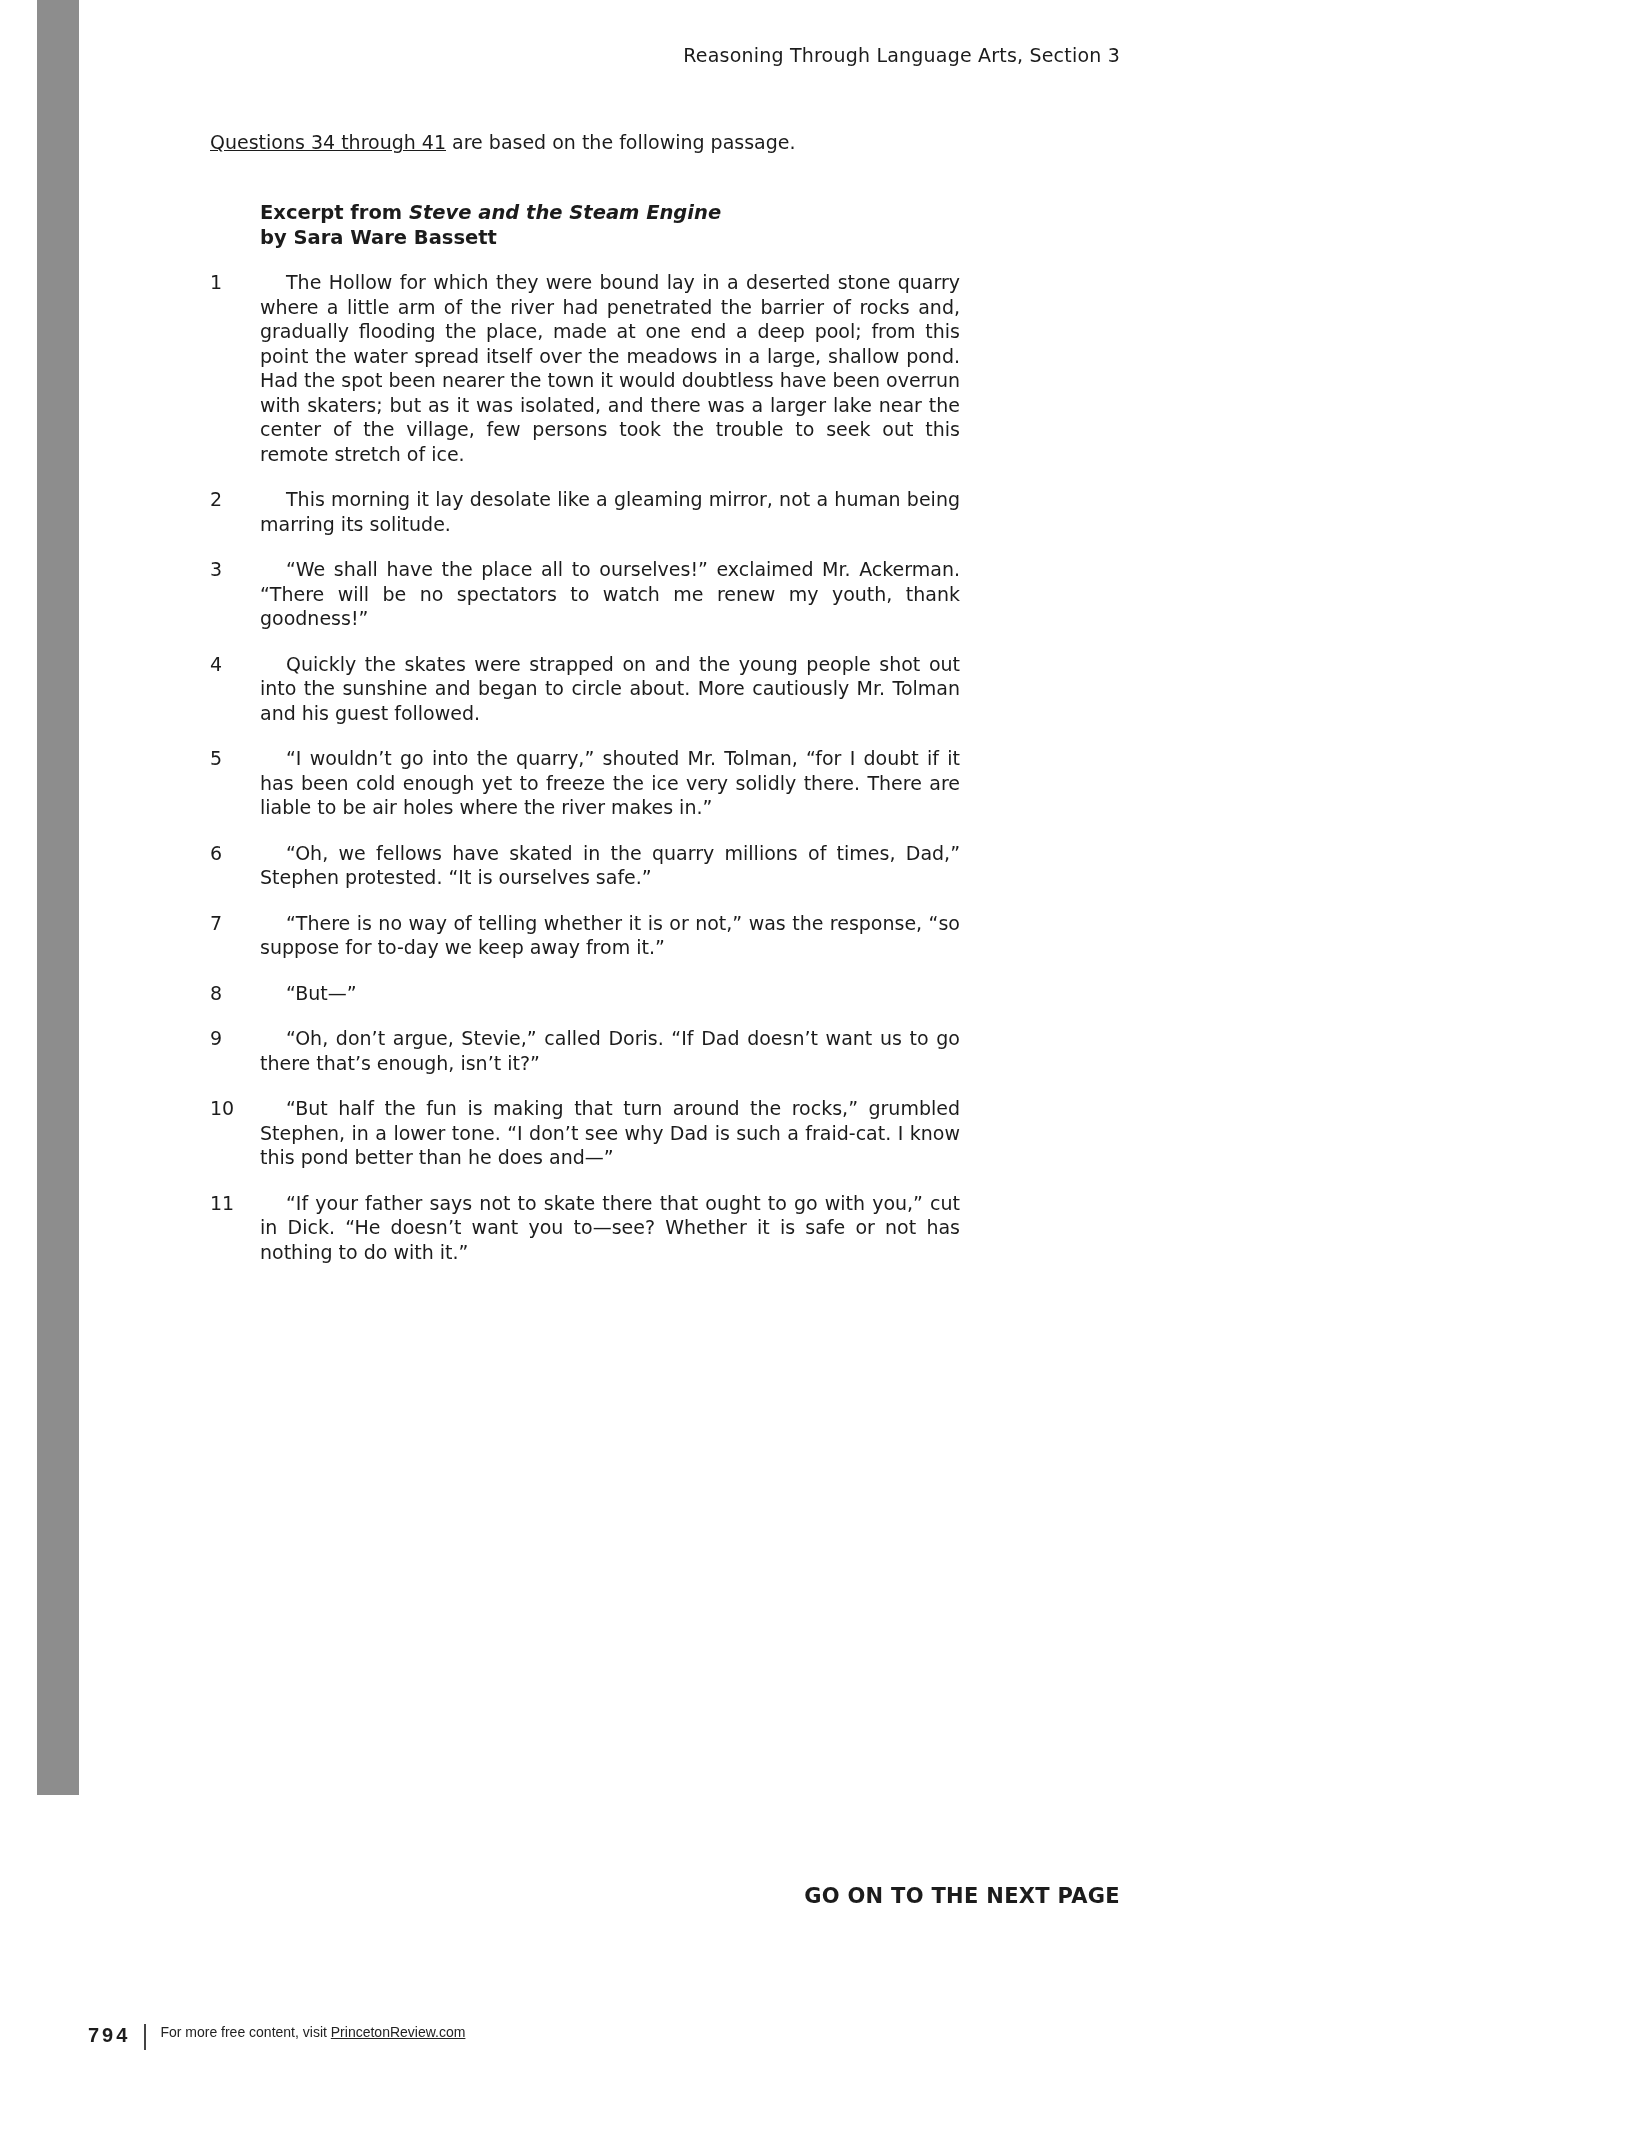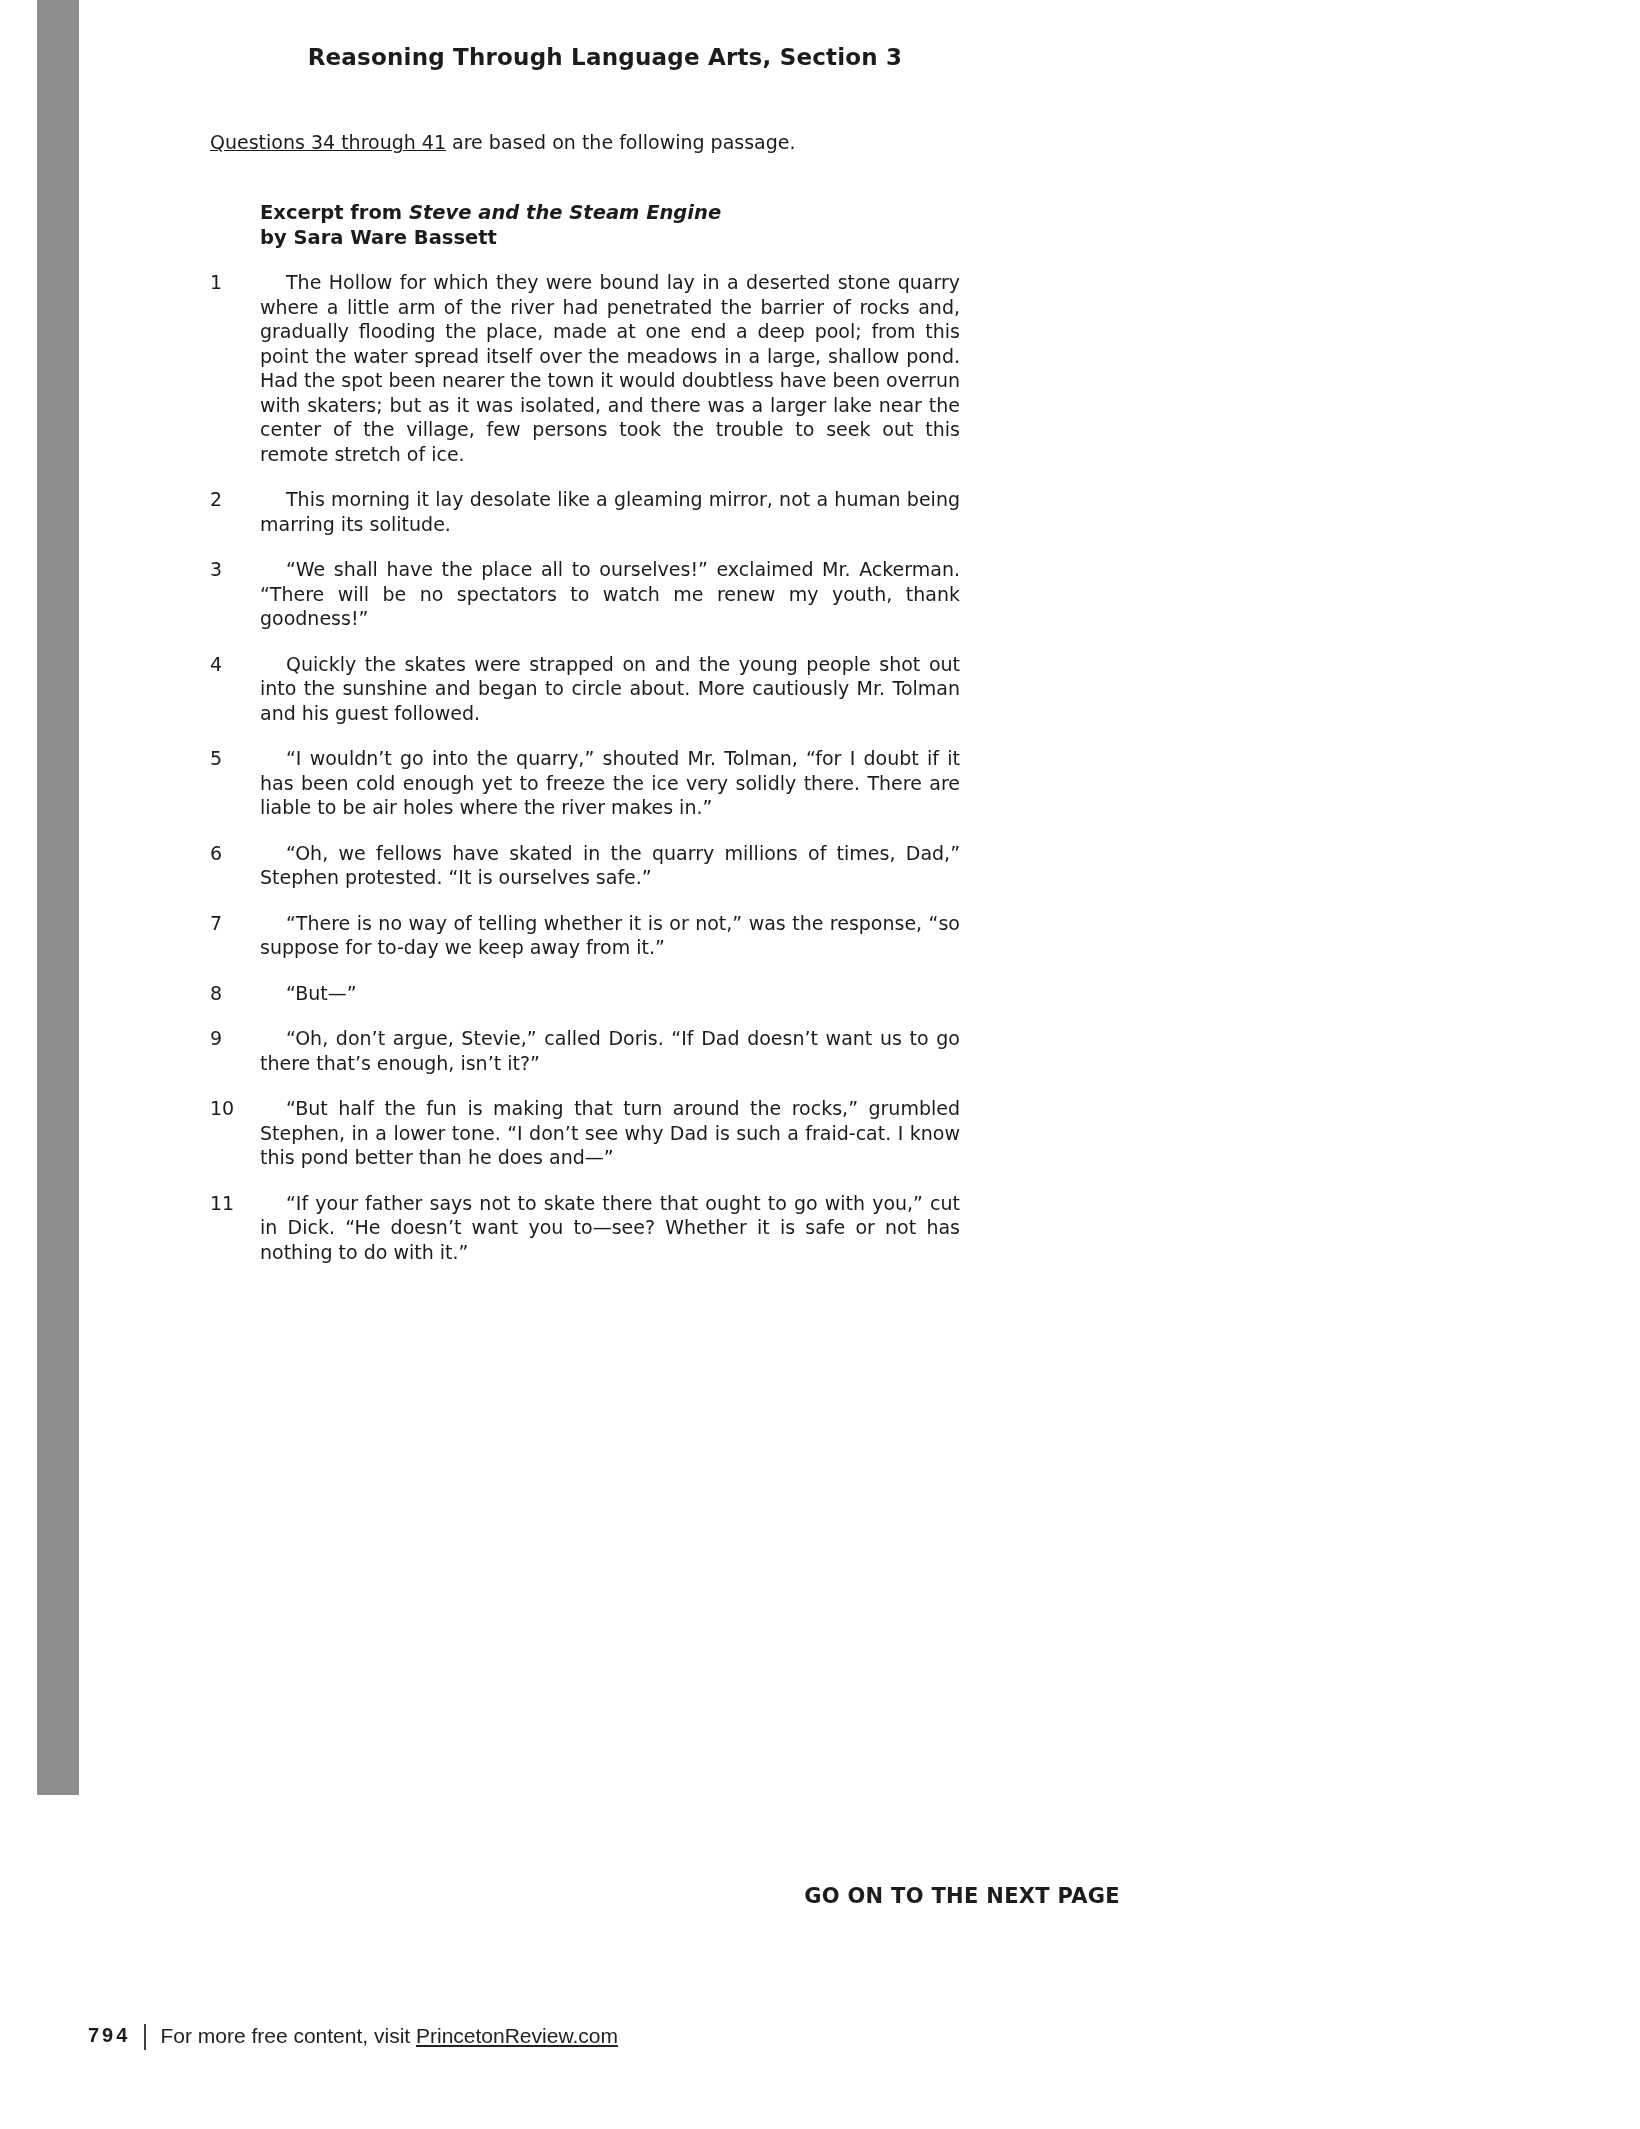--- a/index.html
+++ b/index.html
@@ -18,23 +18,23 @@
     top: 0;
     width: 42px;
     height: 1795px;
     background: #8d8d8d;
   }
   .section-title {
     position: absolute;
     top: 44px;
     left: 90px;
     width: 1030px;
-    text-align: center;
-    font-size: 23px;
-    font-weight: bold;
+    text-align: right;
+    font-size: 19px;
+    font-weight: normal;
     letter-spacing: 0.2px;
   }
   .intro-line {
     position: absolute;
     top: 131px;
     left: 210px;
     width: 820px;
     font-size: 19px;
   }
   .intro-line .underlined { text-decoration: underline; }
@@ -81,21 +81,21 @@
   .footer .page-num {
     font-size: 20px;
     font-weight: bold;
     letter-spacing: 3px;
   }
   .footer .footer-sep {
     width: 2px;
     height: 26px;
     background: #444444;
   }
-  .footer .footer-note { font-size: 21px; color: #222222; }
+  .footer .footer-note { font-size: 14px; color: #222222; }
   .footer .footer-link { text-decoration: underline; color: #222222; cursor: pointer; }
 </style>
 </head>
 <body>
 
 <div class="page">
 
   <div class="side-bar"></div>
 
   <div class="section-title">Reasoning Through Language Arts, Section 3</div>

